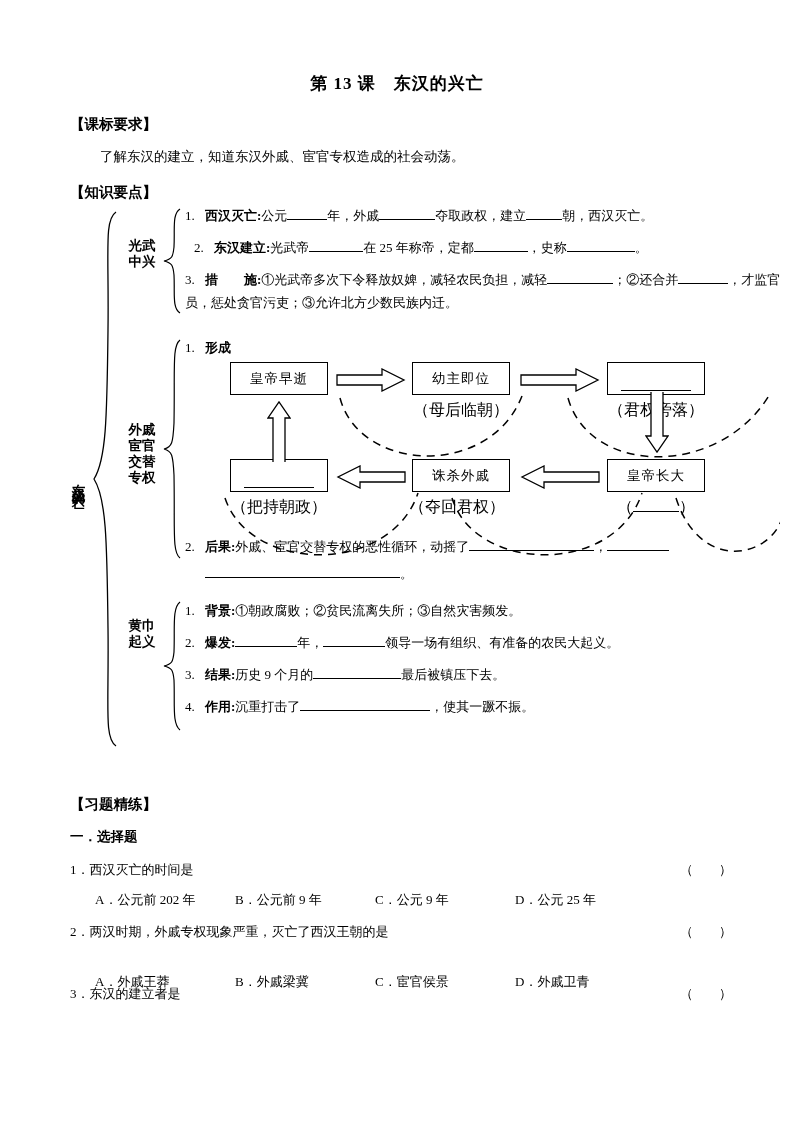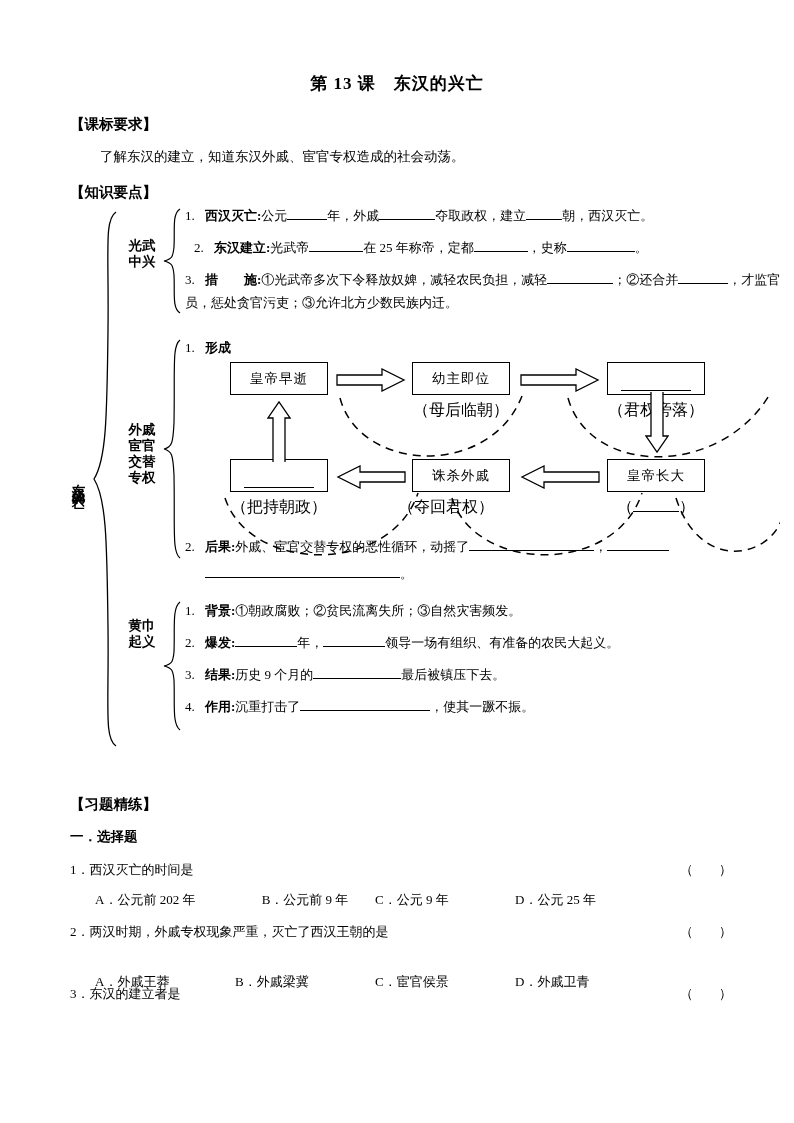--- a/index.html
+++ b/index.html
@@ -174,21 +174,21 @@
       </svg>
 
       <div class="fbox" style="left:160px; top:101px; width:98px; height:33px; align-items:flex-end; padding-bottom:3px;">
         <span class="ul"></span>
       </div>
       <div class="cap" style="left:160px; top:139px; width:98px;">（把持朝政）</div>
 
       <div class="fbox" style="left:342px; top:101px; width:98px; height:33px;">
         <span>诛杀外戚</span>
       </div>
-      <div class="cap" style="left:327px; top:139px; width:98px;">（夺回君权）</div>
+      <div class="cap" style="left:338px; top:139px; width:98px;">（夺回君权）</div>
 
       <div class="fbox" style="left:537px; top:101px; width:98px; height:33px;">
         <span>皇帝长大</span>
       </div>
       <div class="cap" style="left:537px; top:139px; width:98px;"><span>（</span><span class="ul2"></span><span>）</span></div>
 
       <svg style="position:absolute; left:266px; top:107px;" width="70" height="24" viewBox="0 0 70 24">
         <path d="M69,7 L24,7 L24,1 L2,12 L24,23 L24,17 L69,17 Z" fill="#fff" stroke="#000" stroke-width="1.3"></path>
       </svg>
       <svg style="position:absolute; left:450px; top:107px;" width="80" height="24" viewBox="0 0 80 24">
@@ -232,21 +232,21 @@
     </div>
 
   </div>
 
   <div class="sec-head" style="top:795px;">【习题精练】</div>
   <div class="sec-head" style="top:828px; font-size:13.5px;">一．选择题</div>
 
   <div class="qline" style="left:70px; top:861px;"><span>1．</span><span>西汉灭亡的时间是</span></div>
   <div class="paren" style="left:680px; top:861px;">（　　）</div>
   <div class="opts" style="left:95px; top:891px; width:640px;">
-    <span style="width:140px;">A．公元前 202 年</span><span style="width:140px;text-align:center;">B．公元前 9 年</span><span style="width:140px;">C．公元 9 年</span><span style="width:140px;">D．公元 25 年</span>
+    <span style="width:140px;">A．公元前 202 年</span><span style="width:140px;">B．公元前 9 年</span><span style="width:140px;">C．公元 9 年</span><span style="width:140px;">D．公元 25 年</span>
   </div>
 
   <div class="qline" style="left:70px; top:923px;"><span>2．</span><span>两汉时期，外戚专权现象严重，灭亡了西汉王朝的是</span></div>
   <div class="paren" style="left:680px; top:923px;">（　　）</div>
   <div class="opts" style="left:95px; top:953px; width:640px;">
     <span style="width:140px;margin-top:20px;">A．外戚王莽</span><span style="width:140px;">B．外戚梁冀</span><span style="width:140px;">C．宦官侯景</span><span style="width:140px;">D．外戚卫青</span>
   </div>
 
   <div class="qline" style="left:70px; top:985px;"><span>3．</span><span>东汉的建立者是</span></div>
   <div class="paren" style="left:680px; top:985px;">（　　）</div>

